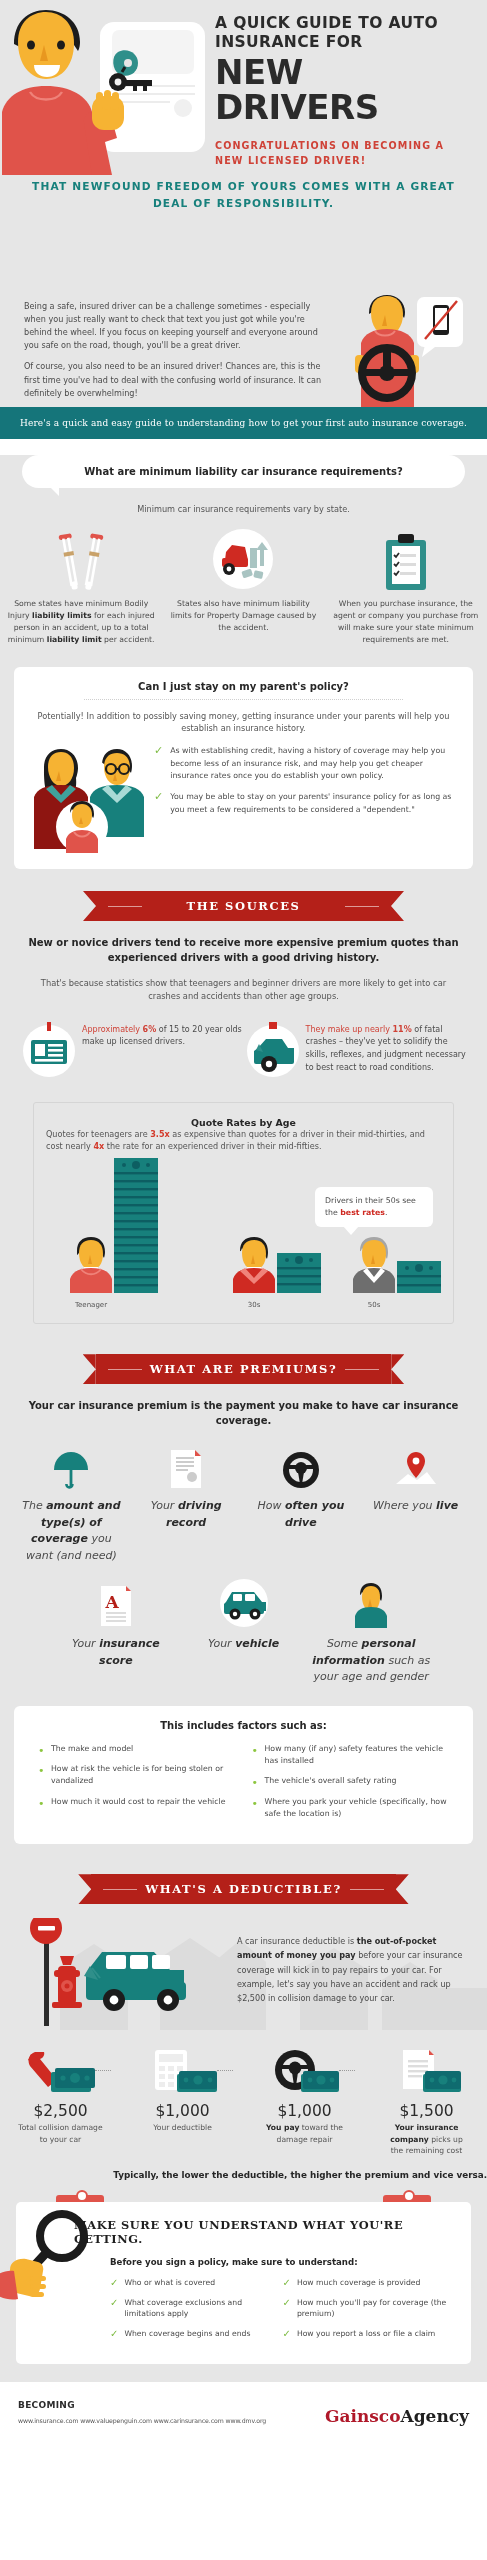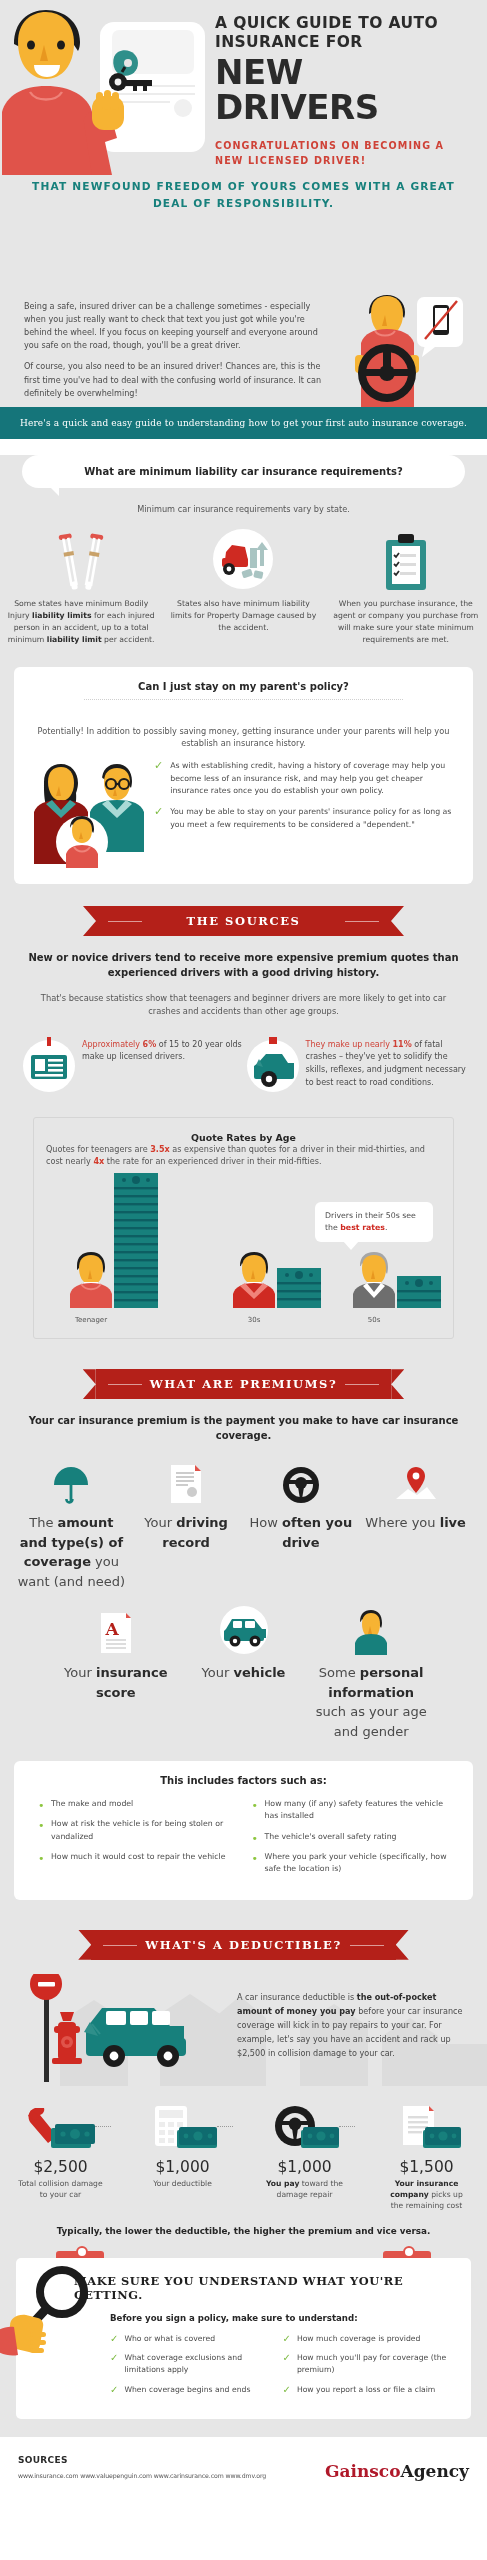--- a/index.html
+++ b/index.html
@@ -95,21 +95,21 @@
   .cols3 > div { flex: 1; text-align: center; padding: 0 6px; }
   .ico-box { height: 64px; display:flex; align-items:flex-end; justify-content:center; }
   .col-txt { font-size: 7.7px; line-height: 1.58; color: #4b4b4b; margin-top: 8px; }
   .col-txt b { color: #2b2b2b; }
 
   .card {
     background:#fff; border-radius: 6px; margin: 20px 14px 0 14px; padding: 14px 16px 16px 16px;
   }
   .card-h { text-align:center; font-weight:bold; font-size:10px; color:#262626; }
   .dotline { border-bottom: 1px dotted #cfcfcf; margin: 7px 54px 0 54px; }
-  .card-sub { text-align:center; font-size: 8.2px; color:#555; margin-top: 25px; line-height:1.55; }
+  .card-sub { text-align:center; font-size: 8.2px; color:#555; margin-top: 10px; line-height:1.55; }
 
   .fam-row { display:flex; margin-top: 10px; align-items: flex-start; }
   .fam-art { width: 118px; flex: none; }
   .checks { flex: 1; padding-left: 6px; }
   .chk { display:flex; margin-bottom: 9px; }
   .chk .mark { color:#7dbb42; font-size: 11px; line-height: 1; margin-right: 7px; flex:none; font-weight:bold; }
   .chk .txt { font-size: 7.8px; line-height: 1.6; color:#4b4b4b; }
 
   .lead-bold { text-align:center; font-weight:bold; font-size:10px; color:#262626; line-height:1.5; margin-top:14px; padding:0 28px; }
   .lead-norm { text-align:center; font-size:8.3px; color:#555; line-height:1.6; margin-top:12px; padding:0 26px; }
@@ -132,21 +132,21 @@
   .stack { width: 44px; background:#15757a; position:relative; }
   .glabel { position:absolute; bottom:0; font-size:7px; color:#555; text-align:center; width: 90px; }
   .callout { position:absolute; right: 8px; top: 26px; background:#fff; border-radius:6px; padding:8px 10px; width: 118px; font-size:7.8px; line-height:1.55; color:#4b4b4b; }
   .callout .hl { color:#cf2a22; font-weight:bold; }
   .callout::after { content:""; position:absolute; left: 28px; bottom:-8px; border-left:8px solid transparent; border-right:8px solid transparent; border-top:9px solid #fff; }
 
   
   .fac-row { display:flex; margin-top: 18px; padding: 0 14px; }
   .fac-row > div { flex:1; text-align:center; padding: 0 3px; }
   .fac-ico { height: 44px; display:flex; align-items:flex-end; justify-content:center; }
-  .fac-lb { font-size:13px; line-height:1.5; color:#4b4b4b; margin-top:8px; }
+  .fac-lb { font-size:11px; line-height:1.5; color:#4b4b4b; margin-top:8px;font-style:italic; }
   .fac-lb b { color:#2b2b2b; }
   .fac-row2 { display:flex; margin-top: 14px; padding: 0 52px; }
   .fac-row2 > div { flex:1; text-align:center; padding:0 4px; }
 
   .bul2 { display:flex; margin-top: 12px; }
   .bul2 > ul { flex:1; list-style:none; padding-left: 8px; }
   .bul2 li { position:relative; padding-left: 13px; font-size:7.8px; line-height:1.58; color:#4b4b4b; margin-bottom:8px; }
   .bul2 li::before { content:"•"; position:absolute; left:0; top:-1px; color:#8dc63f; font-size:11px; }
 
   
@@ -155,21 +155,21 @@
   .ded-copy b { color:#2b2b2b; }
 
   .money4 { display:flex; padding: 16px 14px 0 14px; gap: 29px; }
   .money4 > div { flex:1; text-align:center; position:relative; padding:0 4px; }
   .m-ico { height: 52px; display:flex; align-items:center; justify-content:center; }
   .m-amt { font-size: 15.5px; color:#2b2b2b; margin-top:4px; }
   .m-lb { font-size:7.6px; line-height:1.5; color:#555; margin-top:2px; }
   .m-lb b { color:#2b2b2b; }
   .dotsep { position:absolute; top: 24px; right: -4px; width: 16px; border-top: 1px dotted #9a9a9a; }
 
-  .typical { text-align:center; font-weight:bold; font-size:8.8px; color:#262626; margin-top: 14px; }
+  .typical { text-align:right; font-weight:bold; font-size:8.8px; color:#262626; margin-top: 14px; }
 
   
   .final-wrap { position:relative; margin: 22px 16px 0 16px; }
   .clip { position:absolute; top: -7px; width: 48px; height: 15px; background:#e0534a; border-radius:3px; }
   .clip::after { content:""; position:absolute; left: 20px; top:-5px; width:8px; height:8px; border-radius:50%; background:#fff; border:2px solid #e0534a; }
   .clip.l { left: 40px; }
   .clip.r { right: 40px; }
   .final { background:#fff; border-radius:5px; padding: 16px 16px 16px 16px; position:relative; }
   .final-h { font-family:"DejaVu Serif","Liberation Serif",serif; font-weight:bold; font-size:11.4px; letter-spacing:.6px; color:#1f1f1f; text-align:left; padding-left: 42px; }
   .final-sub { font-weight:bold; font-size:8.6px; color:#262626; margin-top: 11px; padding-left: 78px; }
@@ -863,21 +863,21 @@
               </div>
           </div>
         </div>
       </div>
     </div>
     <div style="height:18px"></div>
   </div>
 
   <div class="footer">
     <div class="src-l">
-      <div class="src-h">SOURCES</div>
+      <div class="src-h">BECOMING</div>
       <div class="src-t">www.insurance.com www.valuepenguin.com www.carinsurance.com www.dmv.org</div>
     </div>
     <div class="logo">
       <span class="g1">Gainsco</span><span class="g2">Agency</span>
     </div>
   </div>
 
 </div>
 
 </body></html>

